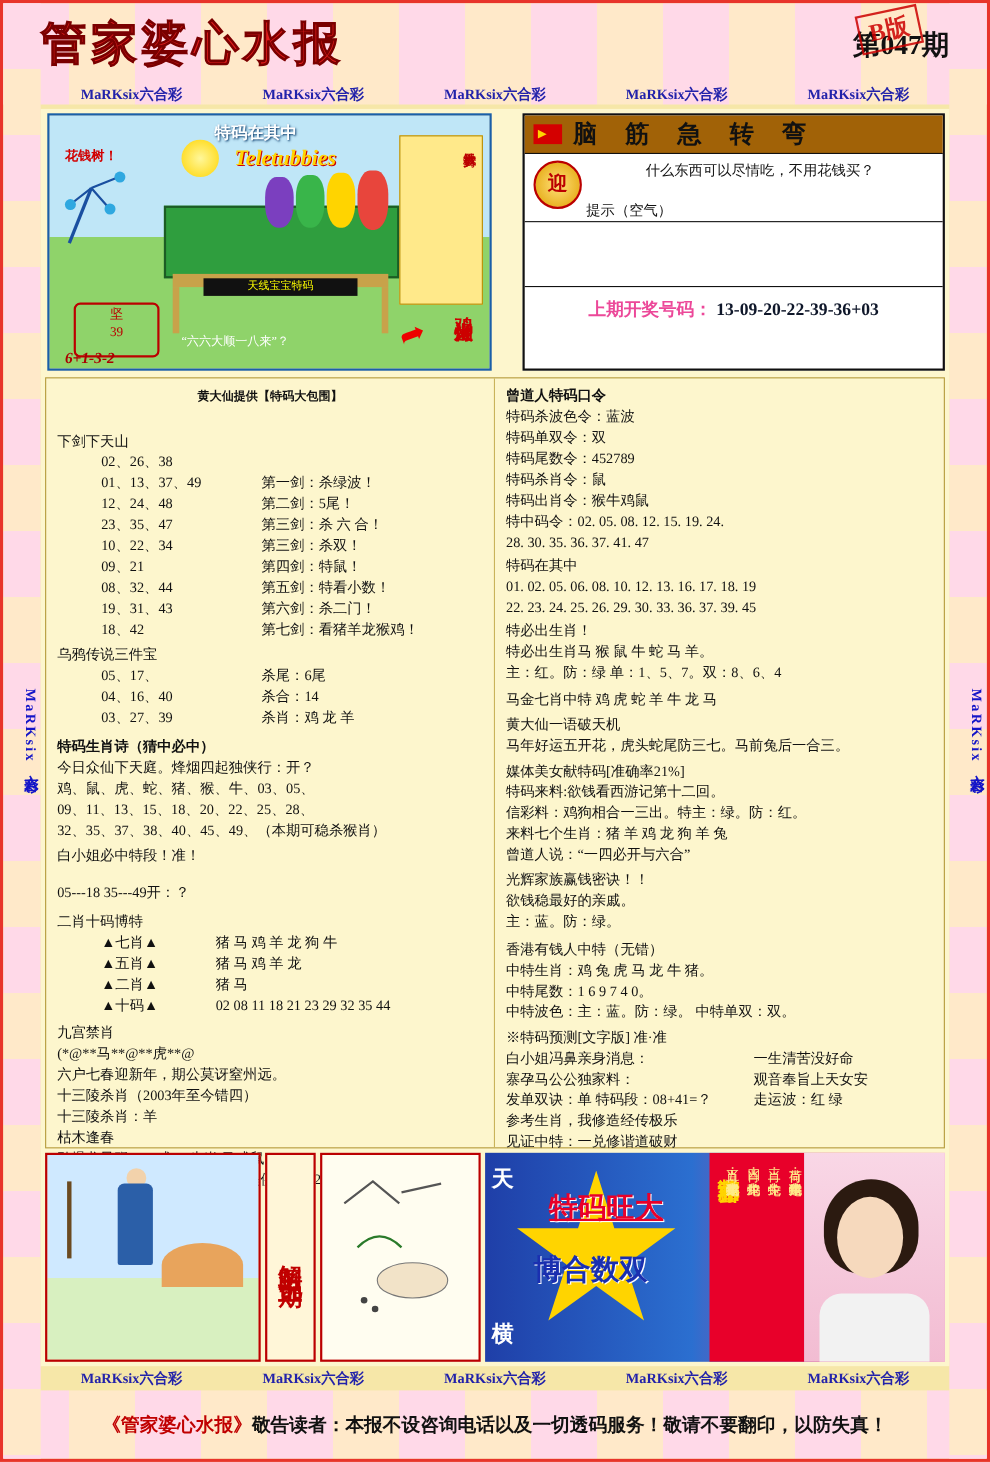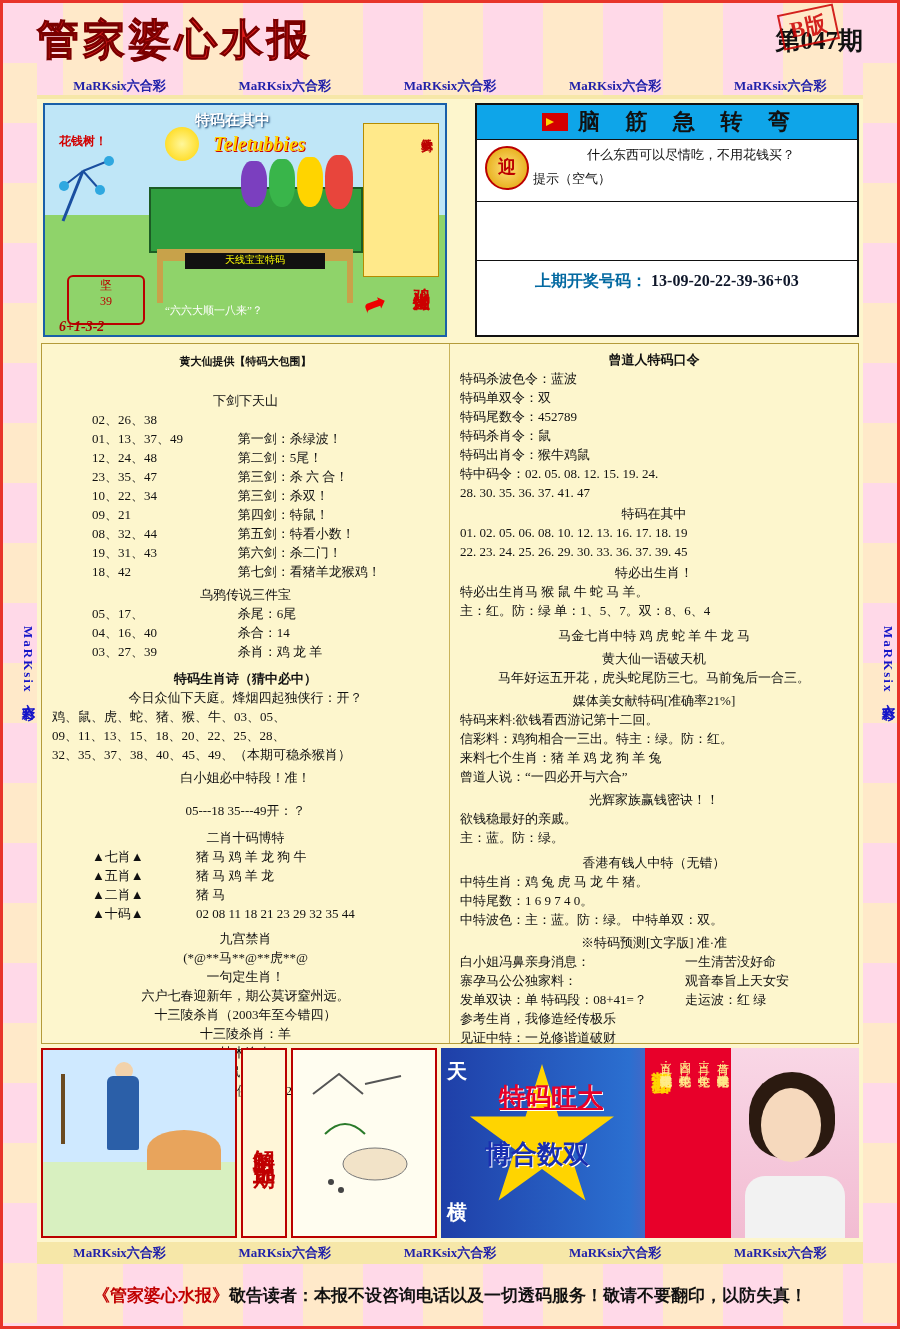--- a/index.html
+++ b/index.html
@@ -128,54 +128,54 @@
   .pic .arrow{position:absolute;left:318px;top:182px;color:#e00;font-size:28px;transform:rotate(-20deg);}
   .pic .rooster{position:absolute;right:12px;top:170px;color:#c00;font-size:17px;font-weight:bold;writing-mode:vertical-rl;}
   .pic .quiz{position:absolute;left:120px;top:198px;color:#fff;font-size:11px;}
 
   
   .brain{
     position:absolute;right:4px;top:4px;width:384px;height:234px;
     border:2px solid #111;box-sizing:border-box;background:#fff;
   }
   .brain-head{
-    height:34px;background:#0ea5e9;border-bottom:1px solid #111;
-    display:flex;align-items:center;gap:10px;padding-left:8px;justify-content:center;
+    height:34px;background:#a16207;border-bottom:1px solid #111;
+    display:flex;align-items:center;gap:10px;padding-left:8px;
   }
   .brain-head .flag{width:26px;height:18px;background:#d40000;position:relative;}
   .brain-head .flag:after{content:"";position:absolute;left:4px;top:5px;width:0;height:0;
     border-left:8px solid #ffd400;border-top:4px solid transparent;border-bottom:4px solid transparent;}
   .brain-title{font-size:22px;font-weight:bold;letter-spacing:10px;color:#111;}
   .brain-body{position:relative;height:62px;border-bottom:1px solid #111;padding:6px 8px 6px 56px;box-sizing:border-box;}
   .brain-body .medal{
     position:absolute;left:8px;top:6px;width:40px;height:40px;border-radius:50%;
     background:radial-gradient(#ffe07a,#e0a000);border:2px solid #b00;color:#b00;
     font-size:18px;font-weight:bold;text-align:center;line-height:38px;
   }
   .brain-q{font-size:13px;color:#111;text-align:center;}
-  .brain-hint{font-size:13px;color:#111;margin-top:6px;}
+  .brain-hint{font-size:13px;color:#111;margin-top:18px;}
   .brain-blank{height:58px;border-bottom:1px solid #111;}
   .brain-last{
     height:auto;padding:10px 6px;text-align:center;
     font-size:16px;font-weight:bold;color:#111;
   }
-  .brain-last .lab{color:#0369a1;}
+  .brain-last .lab{color:#ec4899;}
   .brain-last .val{color:#0f172a;text-align:center;}
 
   
   .textarea{
     position:absolute;left:4px;right:4px;top:244px;bottom:198px;
     border:1px solid #b49b3a;background:#fdf6cd;box-sizing:border-box;
     display:flex;
   }
   .col{padding:6px 10px;box-sizing:border-box;font-size:13px;line-height:19px;color:#111;}
   .col-left{width:50%;border-right:1px solid #c9b35a;}
   .col-right{width:50%;}
   .c-head{text-align:center;font-weight:bold;font-size:11px;margin:2px 0 20px;}
-  .c-center{text-align:center;}
+  .c-center{text-align:left;}
   .row2{display:flex;}
   .row2 .a{width:42%;}
   .row2 .b{width:58%;}
   .ind{padding-left:40px;}
   .tri{color:#111;}
 
   
   .bottom{
     position:absolute;left:4px;right:4px;bottom:4px;height:190px;
     display:flex;gap:4px;
@@ -385,21 +385,20 @@
             <div class="a tri" style="width:30%">▲二肖▲</div>
             <div class="b">猪 马</div>
           </div>
         <div class="row2 ind">
             <div class="a tri" style="width:30%">▲十码▲</div>
             <div class="b">02 08 11 18 21 23 29 32 35 44</div>
           </div>
 
         <div class="c-center" style="margin-top:6px">九宫禁肖</div>
         <div class="c-center">(*@**马**@**虎**@</div>
-        <div class="c-center">一句定生肖！</div>
         <div class="c-center">六户七春迎新年，期公莫讶窒州远。</div>
         <div class="c-center">十三陵杀肖（2003年至今错四）</div>
         <div class="c-center">十三陵杀肖：羊</div>
         <div class="c-center">枯木逢春</div>
         <div>劲爆龙凤码：08或35    生肖  马或鼠</div>
         <div>不出特：03、08、11、26、42 提供：10  12  16  20  25  38  41  46</div>
       </div>
 
       <div class="col col-right">
         <div class="c-center" style="font-weight:bold">曾道人特码口令</div>

